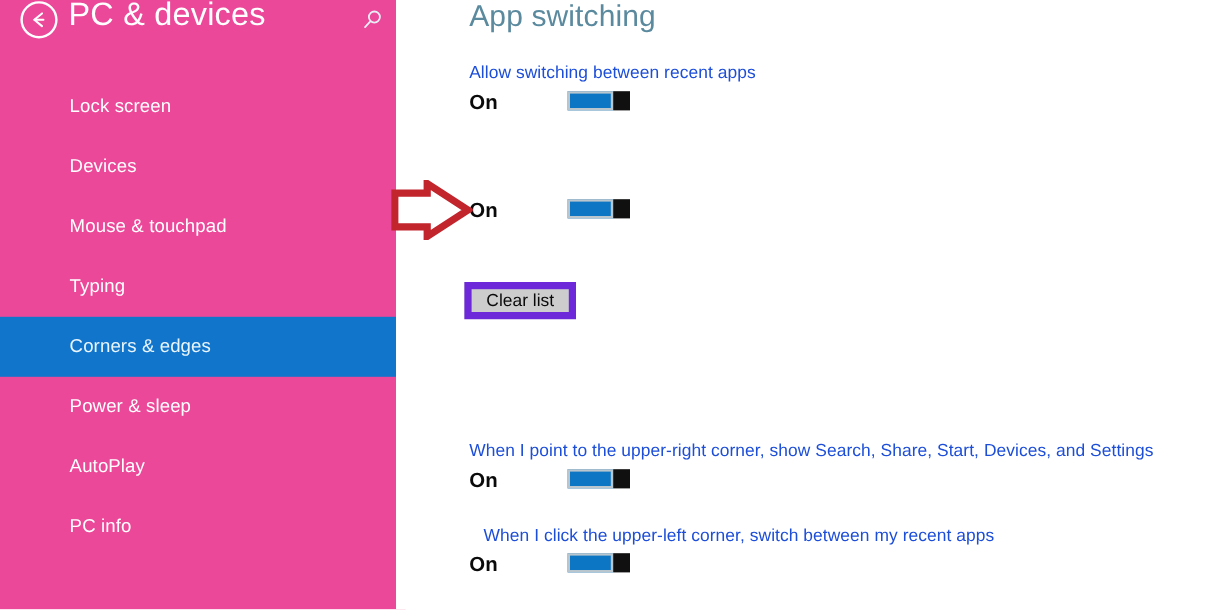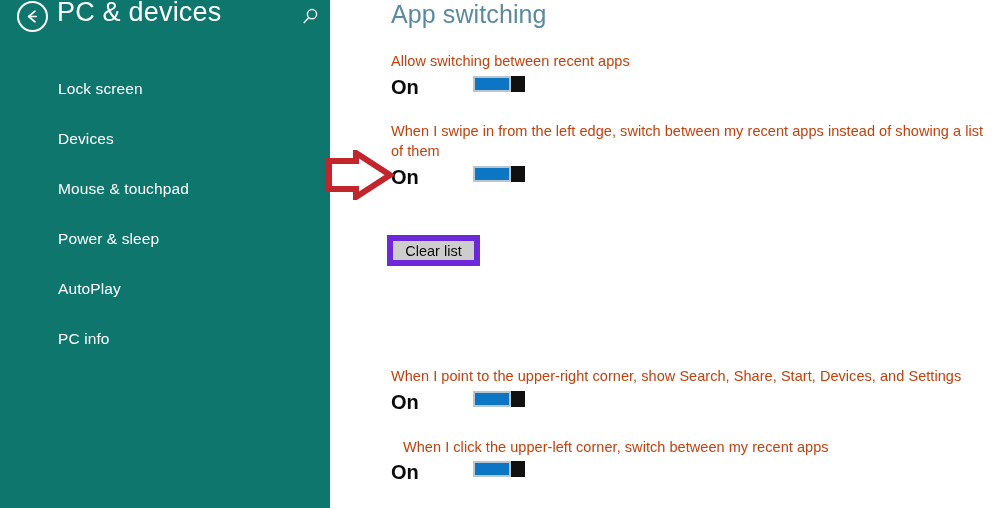--- a/index.html
+++ b/index.html
@@ -19,21 +19,21 @@
     background: #ffffff;
   }
 
   
   #sidebar {
     position: absolute;
     left: 0;
     top: 0;
     width: 338px;
     height: 508px;
-    background: #0f766e;
+    background: #ec4899;
     overflow: hidden;
   }
   #sidebar-header {
     position: absolute;
     left: 0;
     top: 0;
     width: 338px;
     height: 46px;
   }
   .back-button {
@@ -115,28 +115,28 @@
     font-size: 25px;
     font-weight: 300;
     color: #5b8a9e;
     letter-spacing: 0.1px;
     white-space: nowrap;
   }
   .setting-label {
     position: absolute;
     left: 61px;
     font-size: 14.5px;
-    color: #c2410c;
+    color: #1d4ed8;
     line-height: 20px;
     letter-spacing: 0.05px;
   }
   .state-label {
     position: absolute;
     left: 61px;
-    font-size: 20px;
+    font-size: 17px;
     color: #0a0a0a;
     font-weight: 700;
     letter-spacing: 0.05px;
   }
 
   
   .toggle {
     position: absolute;
     width: 52px;
     height: 16px;
@@ -225,21 +225,27 @@
 
 
       <div class="nav-item">
         <span class="nav-label">Devices</span>
       </div>
 
       <div class="nav-item">
         <span class="nav-label">Mouse &amp; touchpad</span>
       </div>
 
-
+      <div class="nav-item">
+        <span class="nav-label">Typing</span>
+      </div>
+
+      <div class="nav-item selected">
+        <span class="nav-label">Corners &amp; edges</span>
+      </div>
 
       <div class="nav-item">
         <span class="nav-label">Power &amp; sleep</span>
       </div>
 
       <div class="nav-item">
         <span class="nav-label">AutoPlay</span>
       </div>
 
       <div class="nav-item">
@@ -255,21 +261,20 @@
 
     <div class="setting-label" style="top:51px; width:580px;">Allow switching between recent apps</div>
 
     <div class="state-label" style="top:76px;">On</div>
 
     <div class="toggle" style="left:143px; top:76px;">
       <span class="track"></span>
       <span class="thumb"></span>
     </div>
 
-    <div class="setting-label" style="top:121px; width:596px;">When I swipe in from the left edge, switch between my recent apps instead of showing a list of them</div>
 
     <div class="state-label" style="top:166px;">On</div>
 
     <div class="toggle" style="left:143px; top:166px;">
       <span class="track"></span>
       <span class="thumb"></span>
     </div>
 
     <button class="clear-button">Clear list</button>
 

